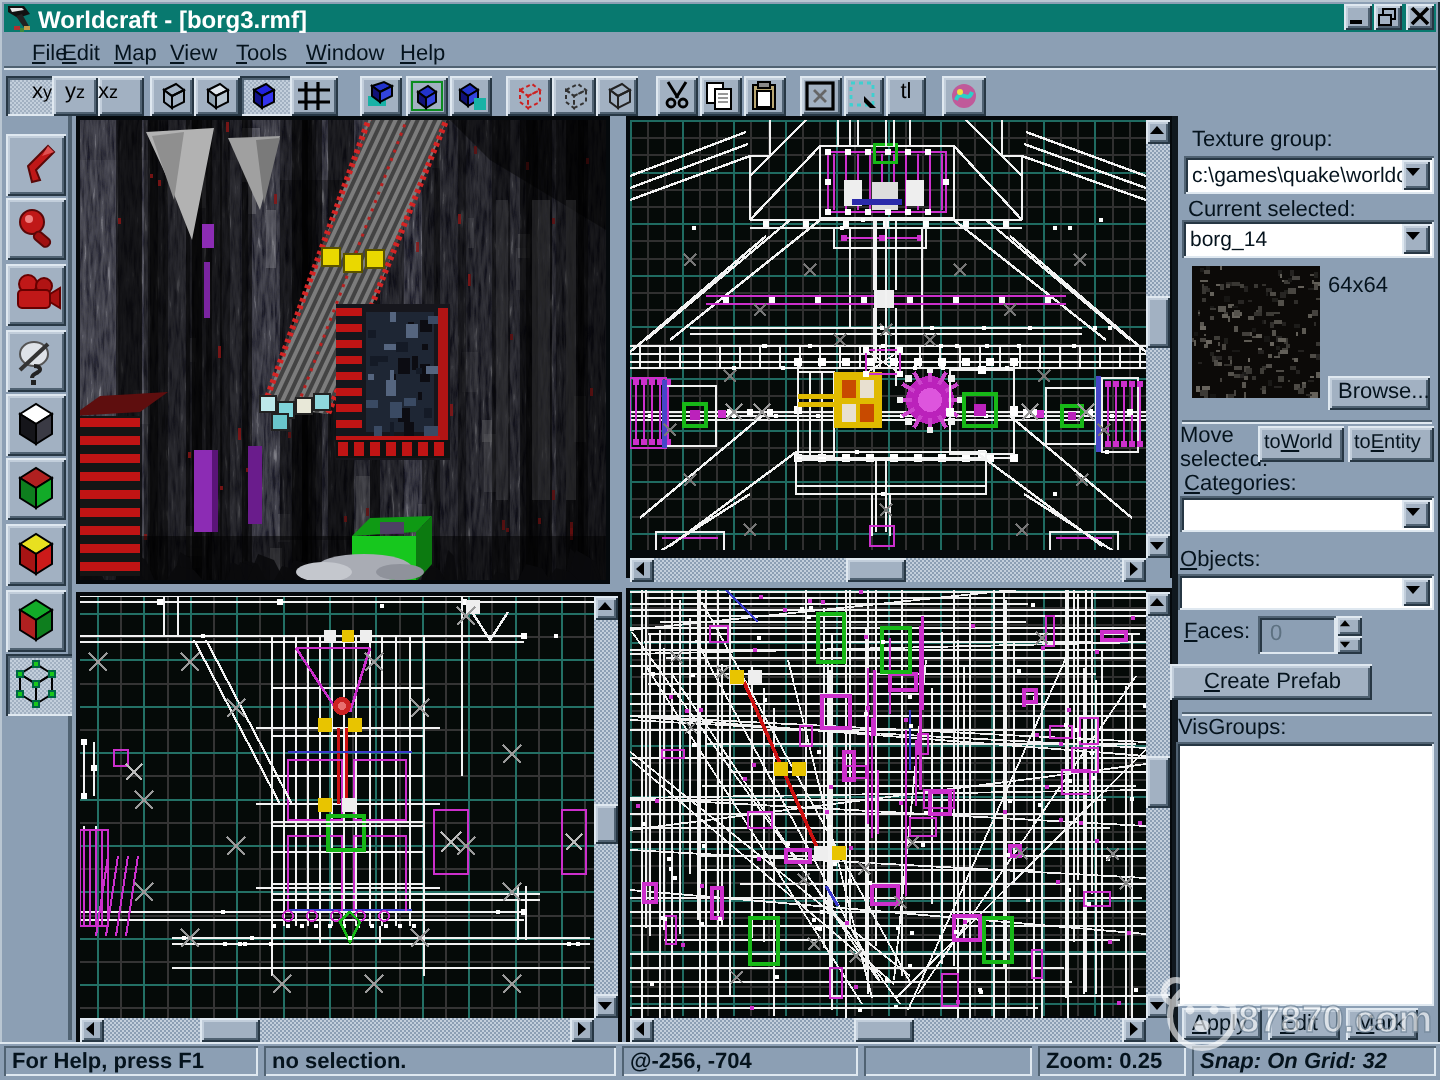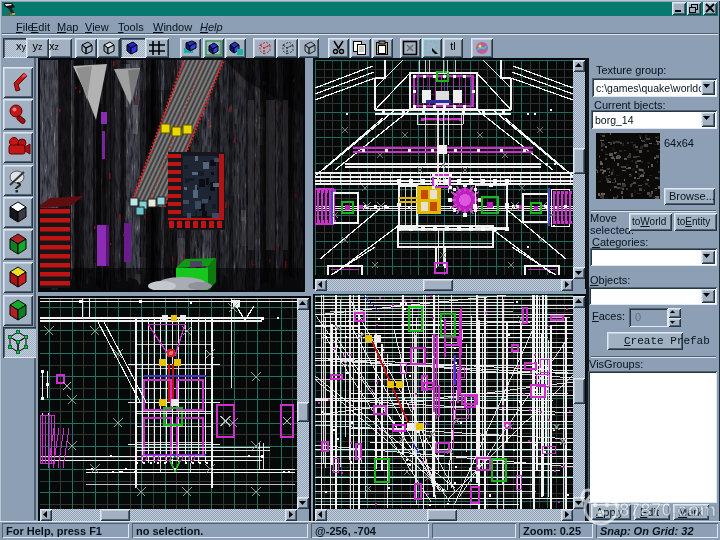--- a/index.html
+++ b/index.html
@@ -20,20 +20,21 @@
 <div class="abs" style="left:0;top:0;width:720px;height:540px;box-shadow: inset 1px 1px 0 #b9c6d2, inset -1px -1px 0 #1c2a33;"></div>
 <div class="abs" style="left:2px;top:2px;width:716px;height:14px;background:#08796f"></div>
 <svg class="abs" style="left:3px;top:2px" width="14" height="14" viewBox="0 0 14 14">
 <polygon points="1,1 9,1 12,5 6,7 1,4" fill="#111"></polygon>
 <polygon points="2,2 8,2 9,3 3,4" fill="#e8e8e8"></polygon>
 <polygon points="5,6 8,5 12,12 10,13 7,9" fill="#222"></polygon>
 <rect x="9" y="11" width="3" height="2" fill="#c59a4a"></rect>
 <rect x="4" y="11" width="3" height="2" fill="#b03030"></rect>
 <rect x="7" y="12" width="2" height="2" fill="#3a8a3a"></rect>
 </svg>
+<div class="lbl b" style="left:19px;top:3px;color:#fff;font-size:12px;">Worldcraft - [borg3.rmf]</div>
 <div class="btn" style="left:672px;top:2px;width:14px;height:13px;">
       <svg width="12" height="11" style="position:absolute;left:1px;top:1px" viewBox="0 0 12 11">
         <rect x="2" y="7" width="6" height="2" fill="#000"></rect>
       </svg>
     </div>
 <div class="btn" style="left:687px;top:2px;width:14px;height:13px;">
       <svg width="12" height="11" style="position:absolute;left:1px;top:1px" viewBox="0 0 12 11">
         <rect x="3.5" y="1.5" width="6" height="5" fill="none" stroke="#000"></rect>
         <rect x="1.5" y="4.5" width="6" height="5" fill="#a2b1c2" stroke="#000"></rect>
       </svg>
@@ -42,21 +43,21 @@
       <svg width="12" height="11" style="position:absolute;left:1px;top:1px" viewBox="0 0 12 11">
         <path d="M2 1 L6 5 L10 1 M2 9 L6 5 L10 9" stroke="#000" stroke-width="1.8" fill="none"></path>
       </svg>
     </div>
 <div class="lbl" style="left:16px;top:21px;font-size:11px;"><u>F</u>ile</div>
 <div class="lbl" style="left:31px;top:21px;font-size:11px;"><u>E</u>dit</div>
 <div class="lbl" style="left:57px;top:21px;font-size:11px;"><u>M</u>ap</div>
 <div class="lbl" style="left:85px;top:21px;font-size:11px;"><u>V</u>iew</div>
 <div class="lbl" style="left:118px;top:21px;font-size:11px;"><u>T</u>ools</div>
 <div class="lbl" style="left:153px;top:21px;font-size:11px;"><u>W</u>indow</div>
-<div class="lbl" style="left:200px;top:21px;font-size:11px;font-style:italic;"><u>H</u>elp</div>
+<div class="lbl" style="left:200px;top:21px;font-size:11px;"><u>H</u>elp</div>
 <div class="abs" style="left:2px;top:33px;width:716px;height:2px;border-top:1px solid #506272;border-bottom:1px solid #dfe8f0;"></div>
 <div class="btn pressed" style="left:3px;top:38px;width:23px;height:20px;">
       <div style="position:absolute;left:0;top:2px;width:100%;text-align:center;font-size:11px;color:#000;">x<span style="font-size:9px">y</span></div>
     </div>
 <div class="btn" style="left:26px;top:38px;width:23px;height:20px;">
       <div style="position:absolute;left:0;top:2px;width:100%;text-align:center;font-size:11px;color:#000;">y<span style="font-size:9px">z</span></div>
     </div>
 <div class="btn" style="left:49px;top:38px;width:23px;height:20px;">
       <div style="position:absolute;left:0;top:2px;width:100%;text-align:left;font-size:11px;color:#000;">x<span style="font-size:9px">z</span></div>
     </div>
@@ -1355,21 +1356,21 @@
 <div class="abs" style="left:586px;top:58px;width:3px;height:463px;background:#10181e;"></div>
 <div class="abs" style="left:589px;top:58px;width:129px;height:463px;background:#8c9fb4;"></div>
 <div class="lbl" style="left:596px;top:64px;font-size:11px;">Texture group:</div>
 <div class="fld" style="left:592px;top:78px;width:125px;height:19px;background:#fff;overflow:hidden;box-shadow: inset 1px 1px 0 #506272, inset -1px -1px 0 #dfe8f0, inset 2px 2px 0 #273744;"></div>
 <div class="lbl" style="left:596px;top:82px;width:117px;overflow:hidden;font-size:10.5px;">c:\games\quake\worldcra</div>
 <div class="btn" style="left:701px;top:80px;width:14px;height:15px;">
       <svg width="11" height="11" style="position:absolute;left:0px;top:0px" viewBox="0 0 11 11">
         <polygon points="2,4 5.5,8 9,4" fill="#000"></polygon>
       </svg>
     </div>
-<div class="lbl" style="left:594px;top:99px;font-size:11px;">Current bjects:</div>
+<div class="lbl" style="left:594px;top:99px;font-size:11px;">Current selected:</div>
 <div class="fld" style="left:591px;top:110px;width:126px;height:19px;background:#fff;overflow:hidden;box-shadow: inset 1px 1px 0 #506272, inset -1px -1px 0 #dfe8f0, inset 2px 2px 0 #273744;"></div>
 <div class="lbl" style="left:595px;top:114px;width:118px;overflow:hidden;font-size:10.5px;">borg_14</div>
 <div class="btn" style="left:701px;top:112px;width:14px;height:15px;">
       <svg width="11" height="11" style="position:absolute;left:0px;top:0px" viewBox="0 0 11 11">
         <polygon points="2,4 5.5,8 9,4" fill="#000"></polygon>
       </svg>
     </div>
 <svg class="abs" style="left:596px;top:133px" width="64" height="66" viewBox="0 0 64 66">
       <rect width="64" height="66" fill="#0c0a08"></rect>
       <rect x="21" y="54" width="3" height="2" fill="rgb(64,62,57)"></rect>
@@ -1586,21 +1587,21 @@
 <div class="btn" style="left:668px;top:308px;width:13px;height:10px;">
                                                   <svg width="9" height="8" style="position:absolute;left:0px;top:0px" viewBox="0 0 11 11">
                                                     <polygon points="2,7 5.5,3 9,7" fill="#000"></polygon>
                                                   </svg>
                                                 </div>
 <div class="btn" style="left:668px;top:318px;width:13px;height:9px;">
                                                   <svg width="9" height="8" style="position:absolute;left:0px;top:0px" viewBox="0 0 11 11">
                                                     <polygon points="2,4 5.5,8 9,4" fill="#000"></polygon>
                                                   </svg>
                                                 </div>
-<div class="btn" style="left:607px;top:332px;width:76px;height:18px;font-family:Liberation Mono, monospace;">
+<div class="btn" style="left:585px;top:332px;width:101px;height:18px;">
                                                   <div class="lbl" style="left:17px;top:3px;"><u>C</u>reate Prefab</div>
                                                 </div>
 <div class="abs" style="left:591px;top:356px;width:125px;height:2px;border-top:1px solid #506272;border-bottom:1px solid #dfe8f0;"></div>
 <div class="lbl" style="left:589px;top:358px;font-size:11px;">VisGroups:</div>
 <div class="fld" style="left:588px;top:371px;width:129px;height:132px;background:#fff;box-shadow: inset 1px 1px 0 #506272, inset -1px -1px 0 #dfe8f0, inset 2px 2px 0 #273744;"></div>
 <div class="btn" style="left:591px;top:504px;width:40px;height:16px;">
                                                   <div class="lbl" style="left:5px;top:2px;"><u>A</u>pply</div>
                                                 </div>
 <div class="btn" style="left:634px;top:504px;width:36px;height:16px;">
                                                   <div class="lbl" style="left:6px;top:2px;"><u>E</u>dit</div>

